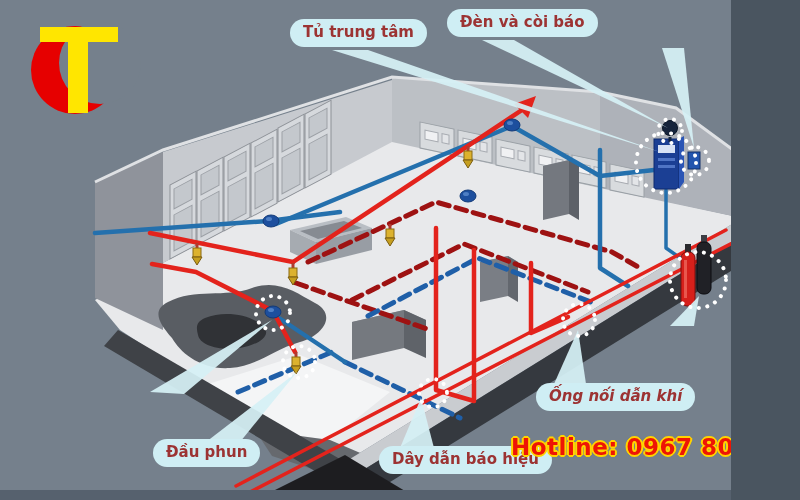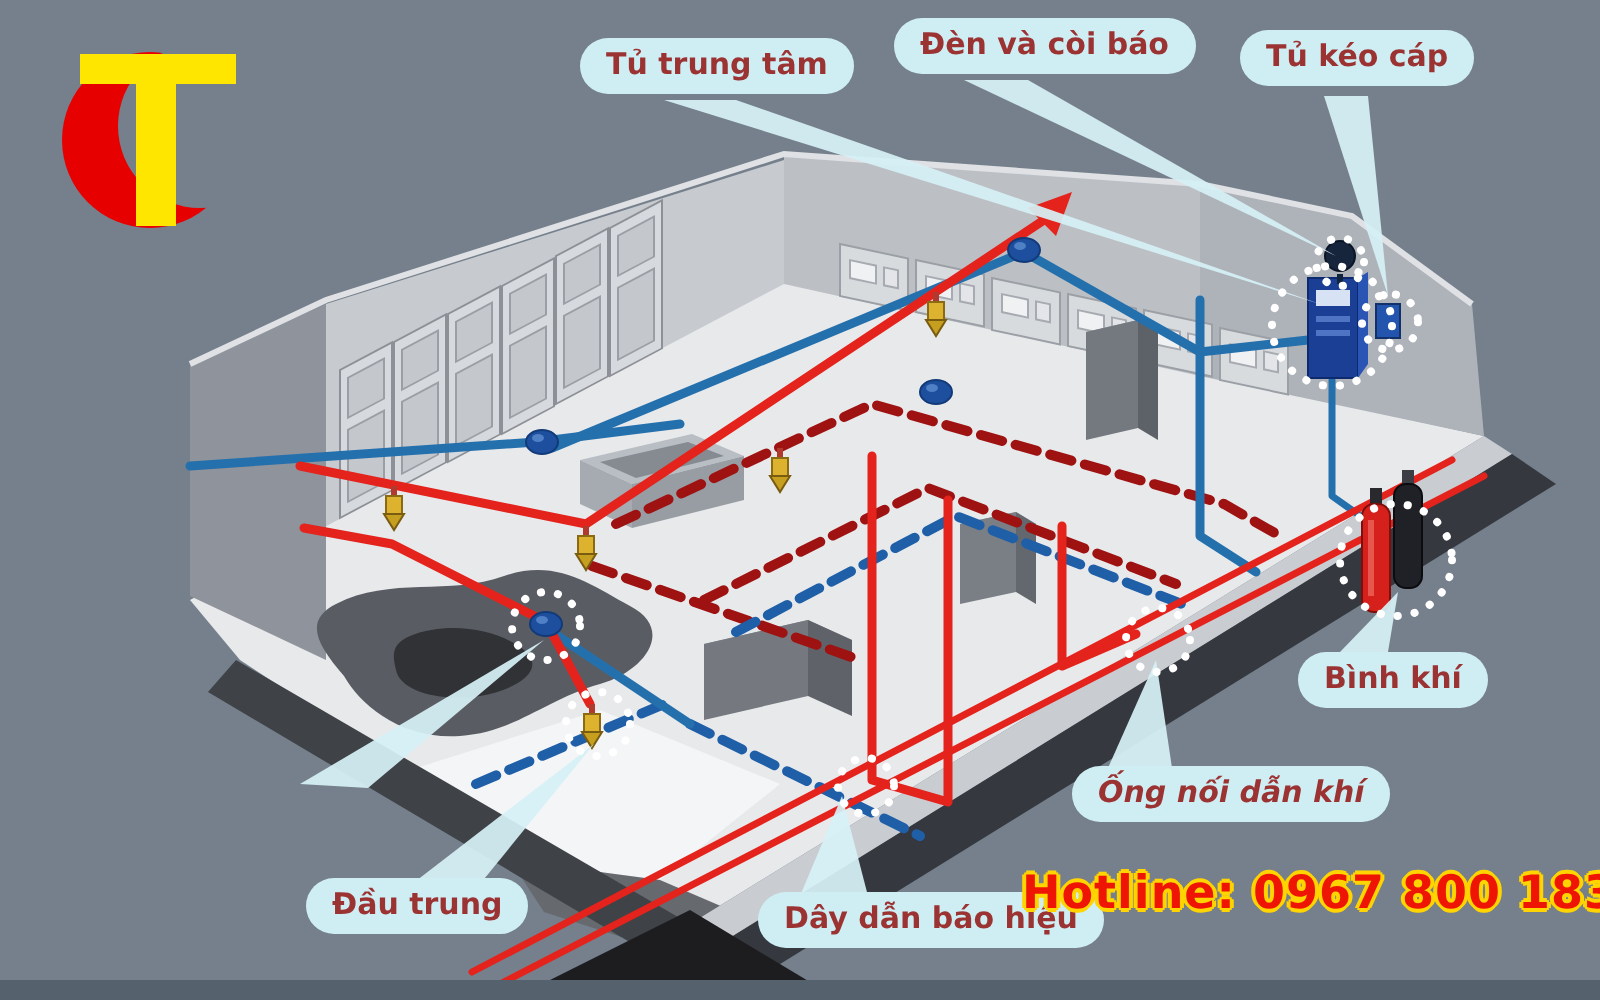--- a/index.html
+++ b/index.html
@@ -1,17 +1,17 @@
 <!DOCTYPE html>
 <html><head>
 <meta charset="utf-8">
 <style>
   html,body{margin:0;padding:0;background:#4a5560;}
   .stage{
-    position:relative;width:800px;height:500px;overflow:hidden;
+    position:relative;width:731px;height:500px;overflow:hidden;
     background:#75808c;
     font-family:"DejaVu Sans", sans-serif;
   }
   .stage svg{position:absolute;left:0;top:0;}
   .bubble{
     position:absolute;
     background:#cfeef4;
     color:#9c3333;
     font-weight:bold;
     font-size:15px;
@@ -217,22 +217,20 @@
     <g>
       <circle cx="75" cy="70" r="44" fill="#e60000"></circle>
       <circle cx="100" cy="63" r="41" fill="#75808c"></circle>
       <rect x="40" y="27" width="78" height="15" fill="#ffe600"></rect>
       <rect x="68" y="27" width="20" height="86" fill="#ffe600"></rect>
     </g>
   </svg>
 
   <div class="bubble b-tu-trung-tam">Tủ trung tâm</div>
   <div class="bubble b-den-va-coi-bao">Đèn và còi báo</div>
-  <div class="bubble b-tu-keo-cap">Tủ kéo cáp</div>
-  <div class="bubble b-binh-khi">Bình khí</div>
   <div class="bubble b-ong-noi">Ống nối dẫn khí</div>
   <div class="bubble b-day-dan">Dây dẫn báo hiệu</div>
-  <div class="bubble b-dau-phun">Đầu trung</div>
+  <div class="bubble b-dau-phun">Đầu phun</div>
 
   <div class="hotline">Hotline: 0967 800 183</div>
 
   <div class="bottom-bar"></div>
 </div>
 
 </body></html>

